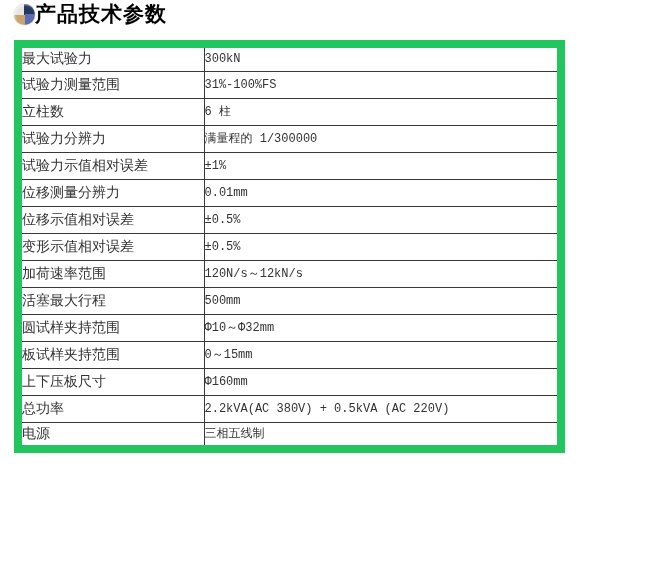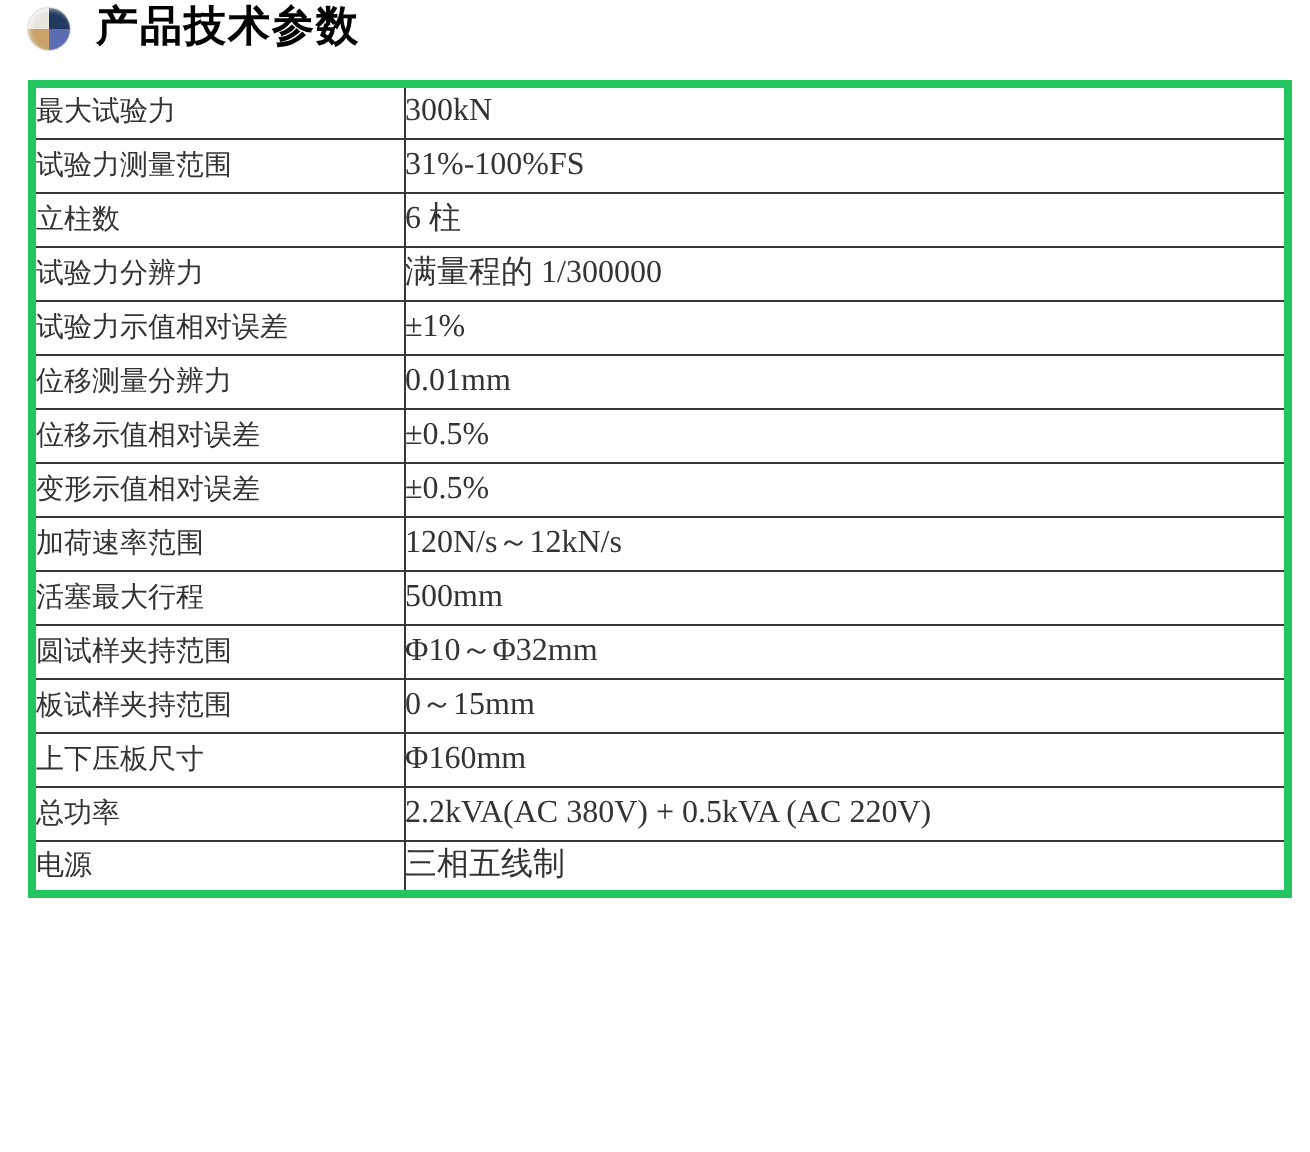--- a/index.html
+++ b/index.html
@@ -17,21 +17,20 @@
     overflow: hidden;
   }
 
   
   .header {
     position: absolute;
     left: 14px;
     top: 2px;
     display: flex;
     align-items: center;
-    gap: 13px;
   }
   .pie-icon {
     width: 21px;
     height: 21px;
     border-radius: 50%;
     background: conic-gradient(
       #23395f 0 25%,   
       #5c6cb0 25% 50%, 
       #c9a36a 50% 75%, 
       #e9e6e0 75% 100% 
@@ -46,43 +45,43 @@
     color: #000000;
     letter-spacing: 1px;
     white-space: nowrap;
   }
 
   
   table.spec {
     position: absolute;
     left: 14px;
     top: 40px;
-    width: 632px;
+    width: 551px;
     border-collapse: collapse;
     table-layout: fixed;
-    border: 4px solid #22c55e;
+    border: 8px solid #22c55e;
   }
   table.spec td {
     border: 1px solid #383838;
     height: 27px;
     padding: 0;
     vertical-align: middle;
     white-space: nowrap;
     overflow: hidden;
   }
   td.label-cell {
     width: 186px;
     padding-left: 35px;
     font-size: 14px;
     color: #333333;
   }
   td.value-cell {
     padding-left: 31px;
-    font-size: 16px;
-    font-family: Liberation Serif, serif;
+    font-size: 12px;
+    font-family: Liberation Mono, monospace;
     color: #333333;
   }
 </style>
 </head>
 <body>
 
 <div class="header">
   <span class="pie-icon"></span>
   <span class="page-title">产品技术参数</span>
 </div>

